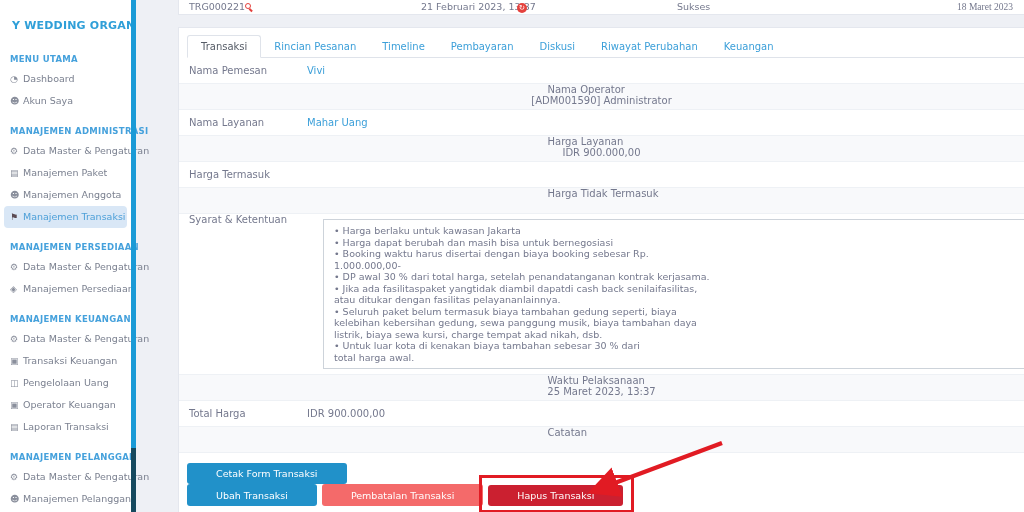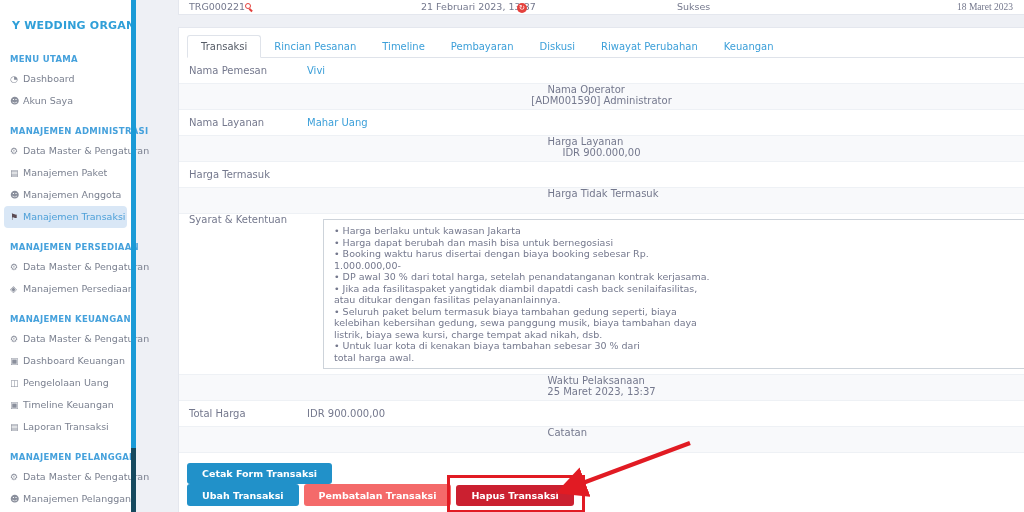--- a/index.html
+++ b/index.html
@@ -65,22 +65,22 @@
   .drow.stripe { background:#f8f9fb;flex-direction:column; }
   .drow .lbl { width:128px; padding-left:10px; flex:none; }
   .drow .val { flex:1; }
   .drow .val a { color:#3b9fd9; text-decoration:none; cursor:pointer; }
   .drow.terms-row { align-items:flex-start; }
   .terms-box { width:714px; margin:5px 16px; padding:5px 10px; border:1px solid #cdd3da;
     font-size:9.5px; line-height:11.5px; color:#74788d; white-space:pre-line; }
 
   
   .btn { display:inline-block; border:none; border-radius:3px; color:#fff;
-    font-size:9.5px; font-weight:bold; font-family:inherit;
-    padding:5px 15px; cursor:pointer; white-space:nowrap; }
+    font-size:9.5px; font-weight:normal; font-family:inherit;
+    padding:5px 29px; cursor:pointer; white-space:nowrap; }
   .btn-blue { background:#2191c9; }
   .btn-salmon { background:#f46a6a; }
   .btn-red { background:#cb2030; }
   .btn-row1 { position:absolute; left:8px; top:434px; }
   .btn-row2 { position:absolute; left:8px; top:456px; display:flex; gap:5px; }
 
   .del-wrap { position:relative; display:inline-block; }
   .del-annot { position:absolute; left:-9px; top:-9px; right:-11px; bottom:-7px;
     border:3px solid #e11b23; pointer-events:none; }
   .arrow-svg { position:absolute; left:92px; top:-46px; width:155px; height:72px;
@@ -134,27 +134,27 @@
       <span class="ico">◈</span><span>Manajemen Persediaan</span>
     </div>
   </div>
 
   <div class="side-section">
     <div class="side-title">MANAJEMEN KEUANGAN</div>
     <div class="side-item">
       <span class="ico">⚙</span><span>Data Master &amp; Pengaturan</span>
     </div>
     <div class="side-item">
-      <span class="ico">▣</span><span>Dashboard Keuangan</span>
+      <span class="ico">▣</span><span>Transaksi Keuangan</span>
     </div>
     <div class="side-item">
       <span class="ico">◫</span><span>Pengelolaan Uang</span>
     </div>
     <div class="side-item">
-      <span class="ico">▣</span><span>Timeline Keuangan</span>
+      <span class="ico">▣</span><span>Operator Keuangan</span>
     </div>
     <div class="side-item">
       <span class="ico">▤</span><span>Laporan Transaksi</span>
     </div>
   </div>
 
   <div class="side-section">
     <div class="side-title">MANAJEMEN PELANGGAN</div>
     <div class="side-item">
       <span class="ico">⚙</span><span>Data Master &amp; Pengaturan</span>

